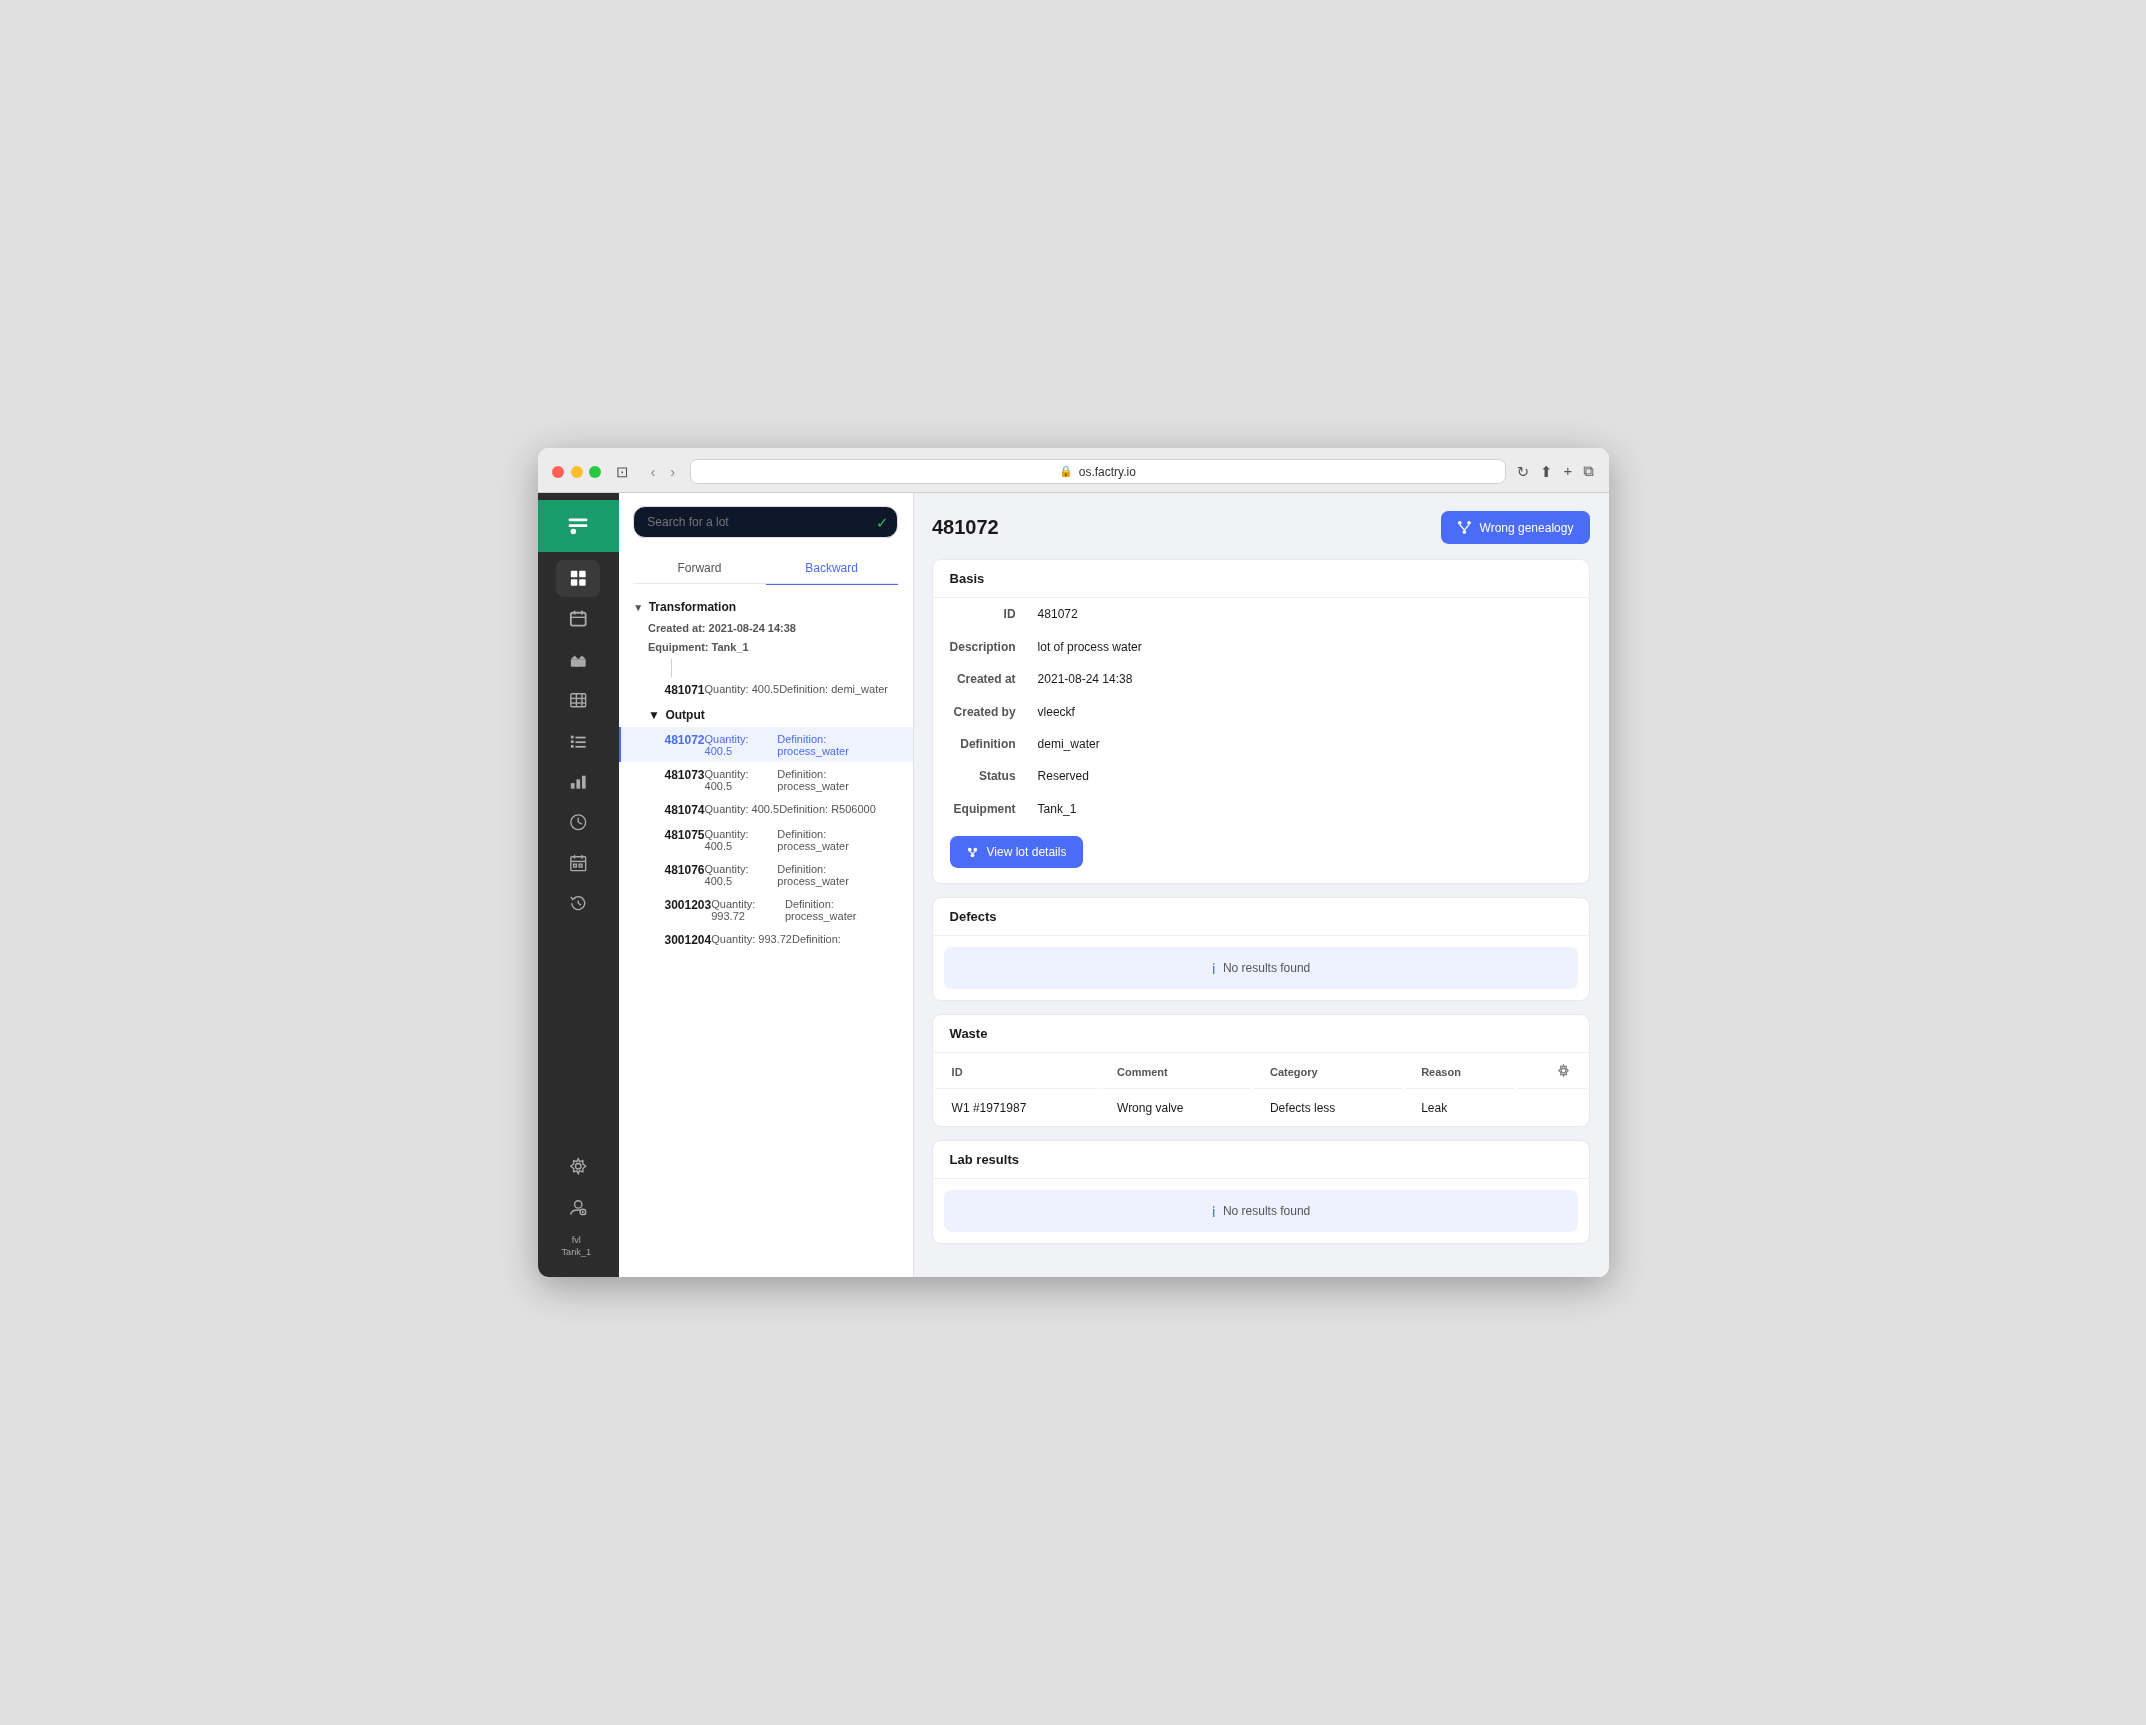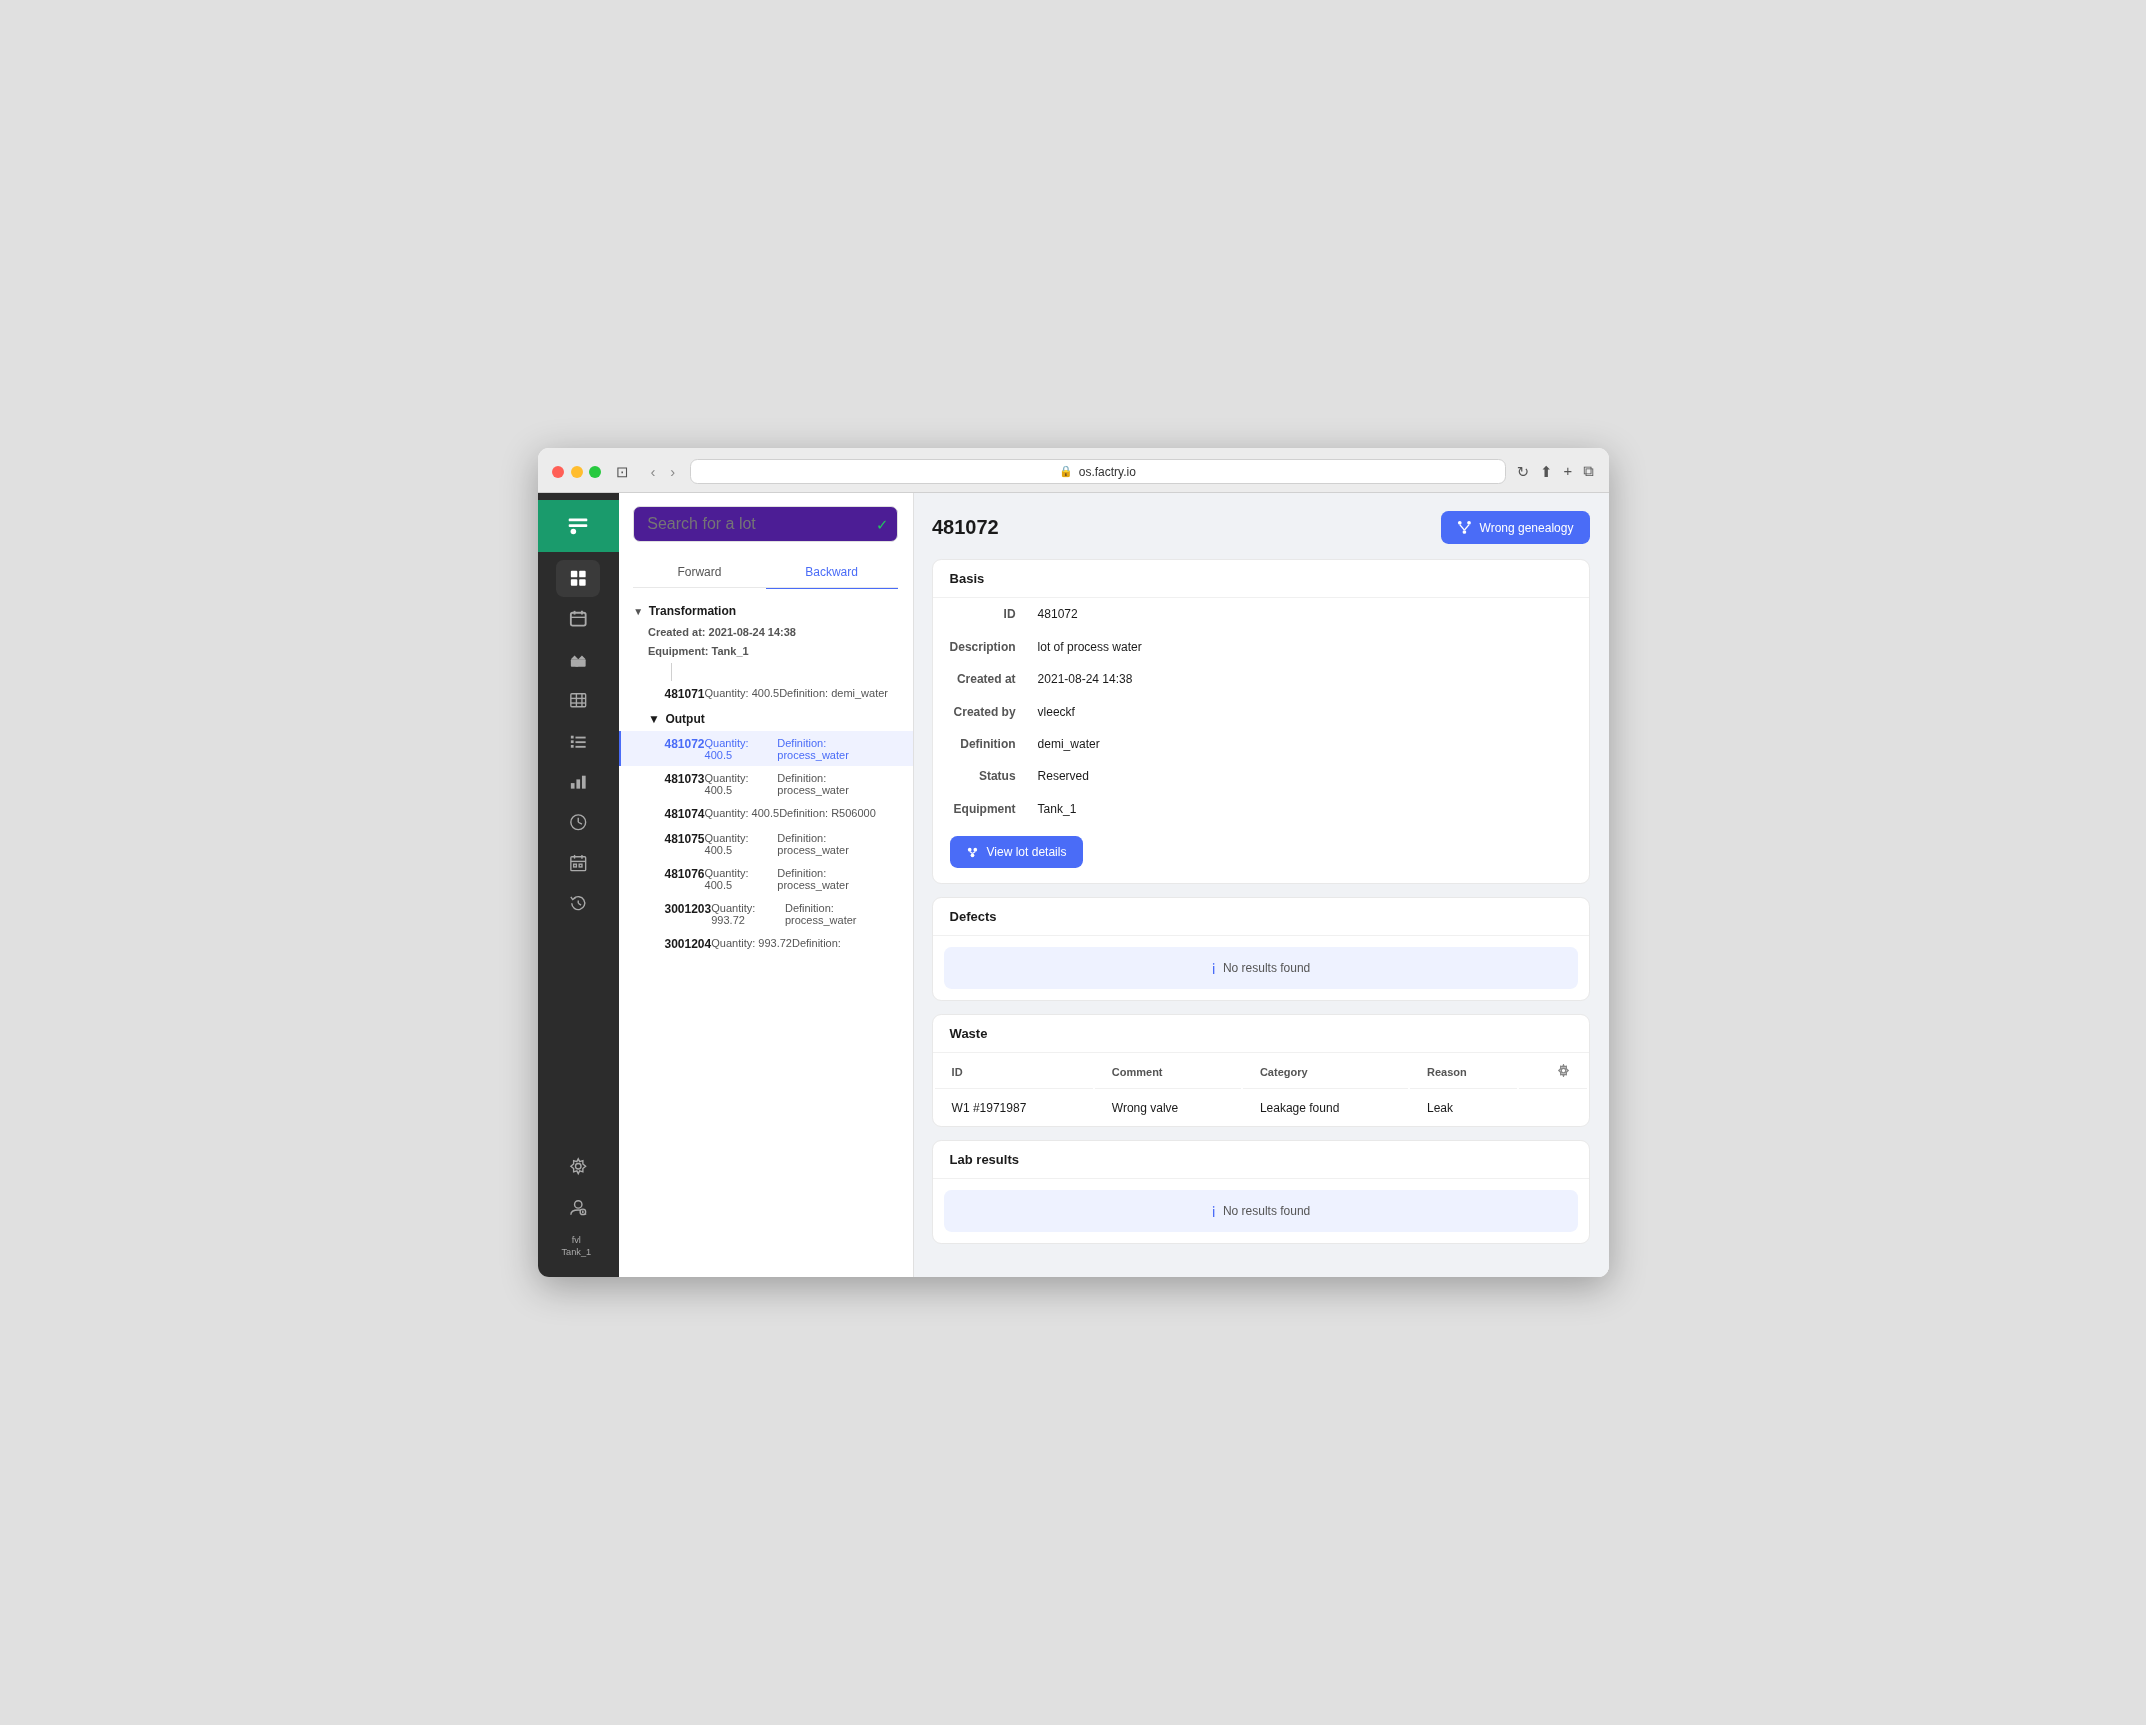--- a/index.html
+++ b/index.html
@@ -113,26 +113,26 @@
     }
     .search-area { padding: 13px 14.8px; }
     .search-input-wrap {
       position: relative;
       display: flex;
       align-items: center;
     }
     .search-input {
       width: 100%;
       border: 0.9px solid #e0e0e0;
-      border-radius: 7px;
+      border-radius: 12px;
       padding: 8.3px 33px 8.3px 13px;
-      font-size: 16px;
+      font-size: 12px;
       color: #999;
       outline: none;
-      background: #4c1d95;
+      background: #0f172a;
     }
     .search-check {
       position: absolute; right: 9.2px;
       color: #22c55e; font-size: 14.8px;
     }
     .tab-bar {
       display: flex;
       border-bottom: 1.8px solid #e8e8e8;
       margin: 0 14.8px;
     }
@@ -584,21 +584,21 @@
                     <path d="M7 1 L7.8 3 L10 2.5 L10 5 L12 7 L10 9 L10 11.5 L7.8 11 L7 13 L6.2 11 L4 11.5 L4 9 L2 7 L4 5 L4 2.5 L6.2 3 Z"></path>
                   </svg>
                 </th>
               </tr>
             </thead>
             <tbody id="waste-tbody">
 
             <tr>
       <td>W1 #1971987</td>
       <td>Wrong valve</td>
-      <td>Leakage found</td>
+      <td>Defects less</td>
       <td>Leak</td>
       <td class="gear-col"></td>
     </tr>
               </tbody>
           </table>
         </div>
 
         <div class="section-card">
           <div class="section-title">Lab results</div>
           <div class="no-results">

